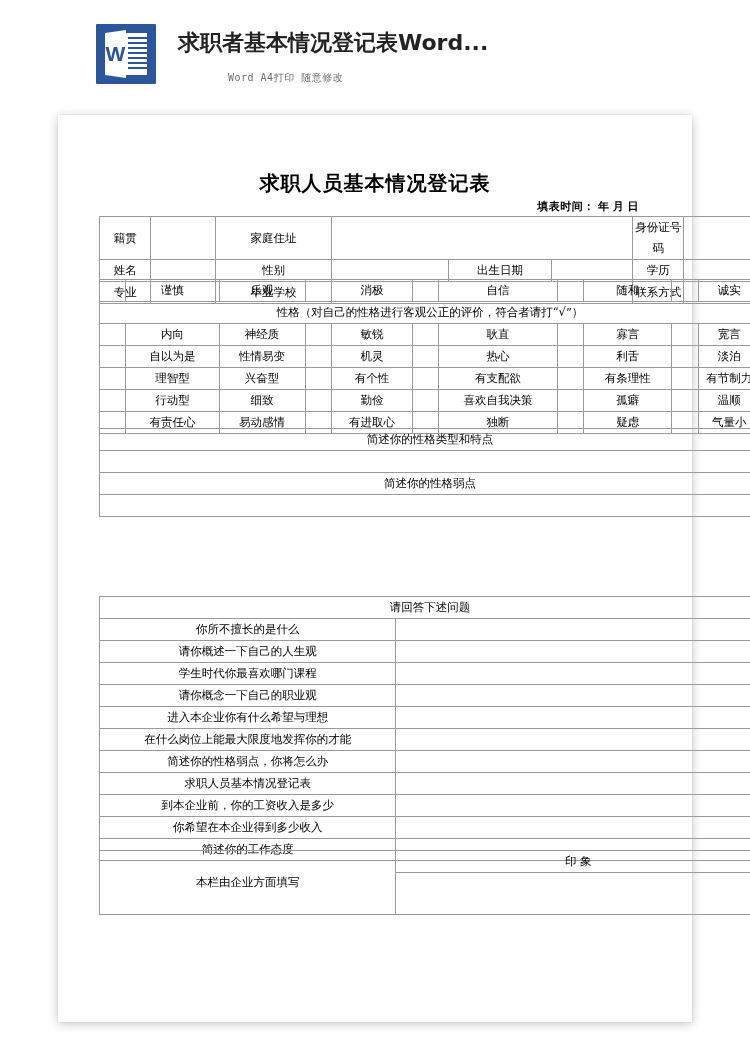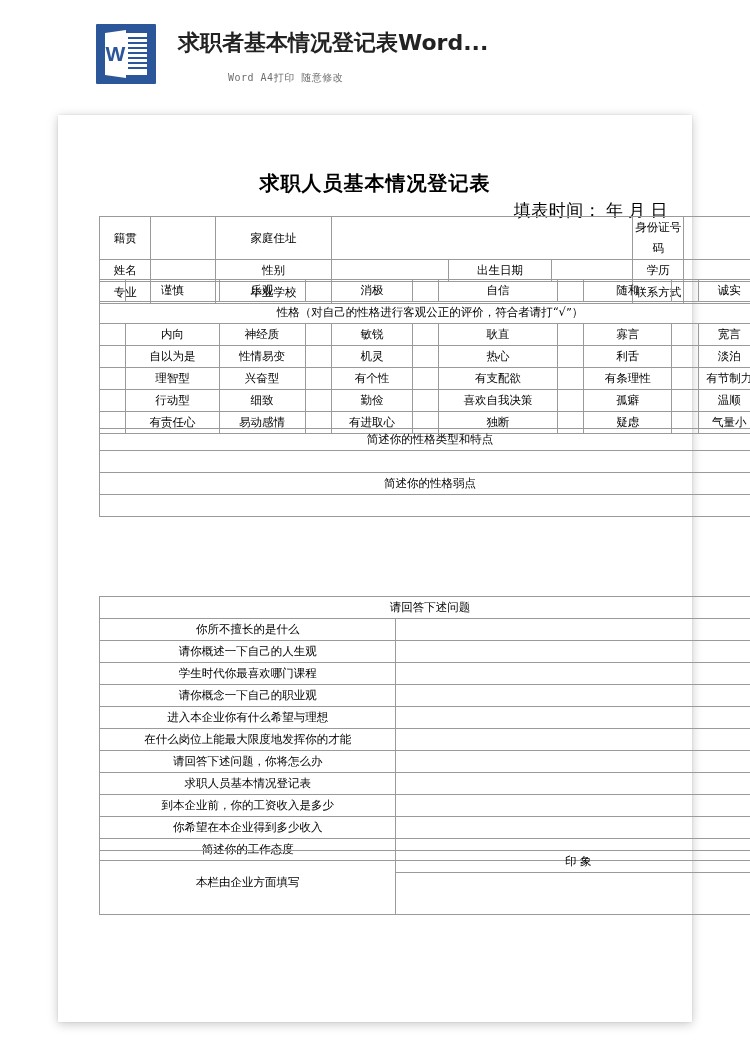--- a/index.html
+++ b/index.html
@@ -120,25 +120,26 @@
     width: 634px;
     text-align: center;
     font-family: "DejaVu Serif", "Liberation Serif", serif;
     font-weight: bold;
     font-size: 20px;
     color: #000;
     letter-spacing: 1px;
   }
   .fill-time {
     position: absolute;
-    right: 24px; top: 84px;
-    font-size: 17px;
+    right: 53px; top: 84px;
+    font-size: 11px;
     color: #000;
     white-space: nowrap;
     letter-spacing: 0.5px;
+    font-weight: bold;
   }
 
   
   table.form {
     position: absolute;
     left: 41px;
     width: 662px;
     border-collapse: collapse;
     table-layout: fixed;
   }
@@ -380,21 +381,21 @@
         </tr>
         <tr>
           <td>进入本企业你有什么希望与理想</td>
           <td></td>
         </tr>
         <tr>
           <td>在什么岗位上能最大限度地发挥你的才能</td>
           <td></td>
         </tr>
         <tr>
-          <td>请回答下述问题，你将怎么办</td>
+          <td>简述你的性格弱点，你将怎么办</td>
           <td></td>
         </tr>
         <tr>
           <td>求职人员基本情况登记表</td>
           <td></td>
         </tr>
         <tr>
           <td>到本企业前，你的工资收入是多少</td>
           <td></td>
         </tr>

